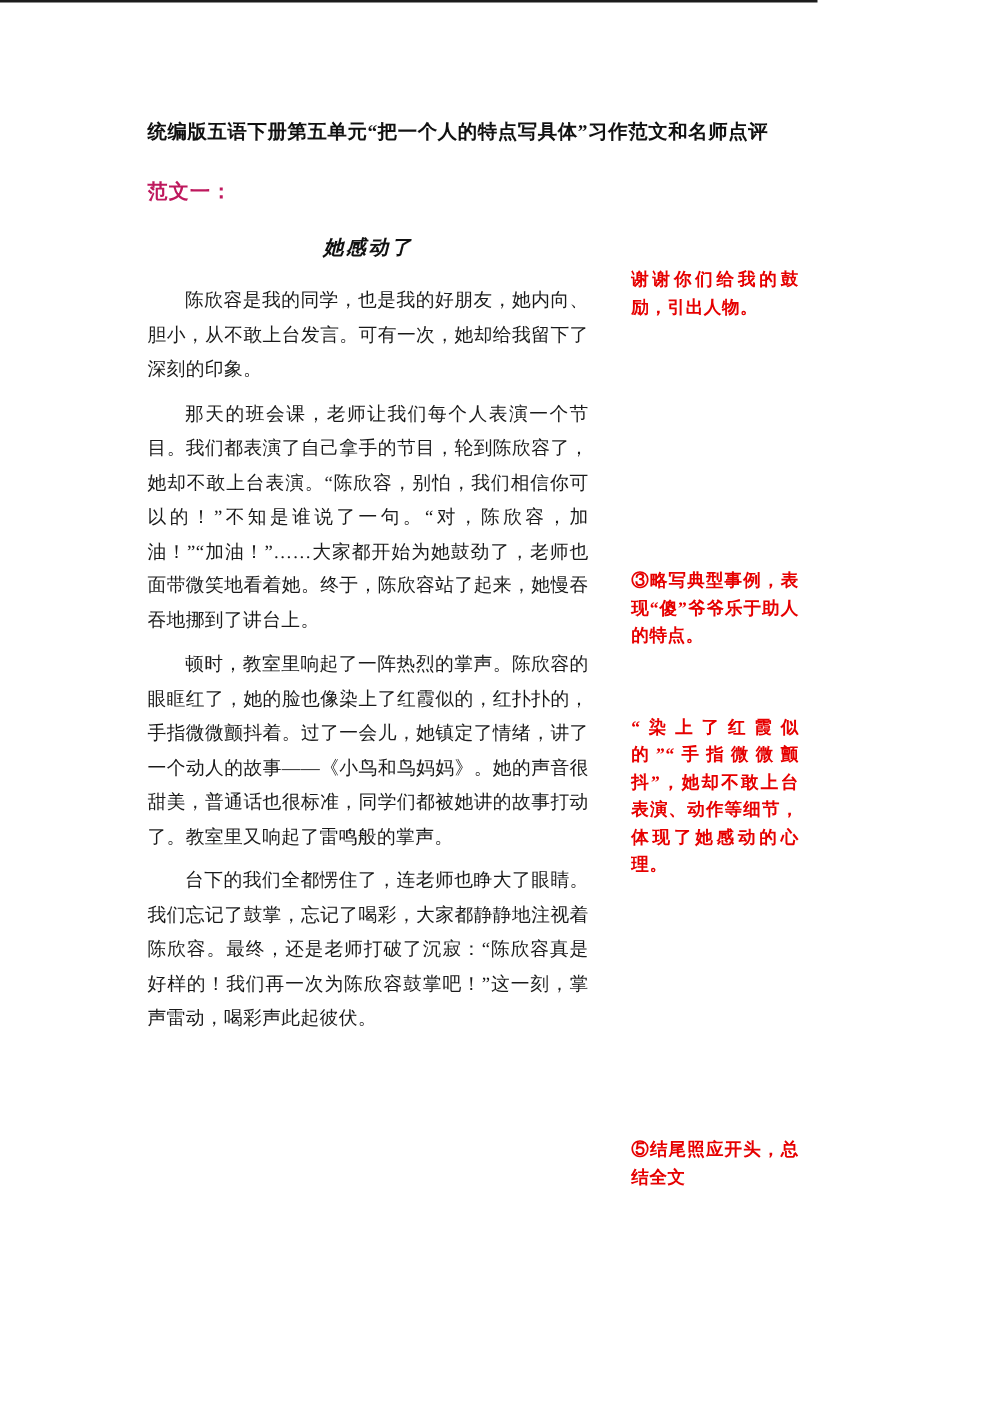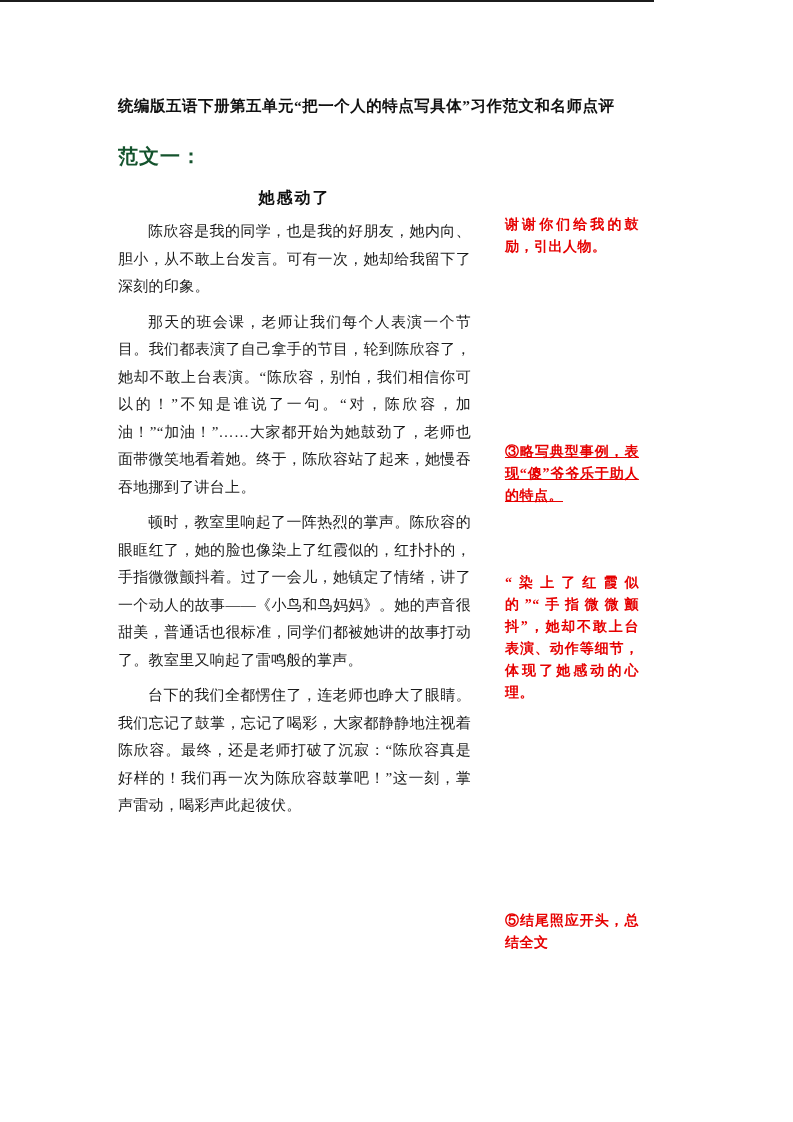--- a/index.html
+++ b/index.html
@@ -26,38 +26,39 @@
     font-size: 15.5px;
     line-height: 22px;
     font-weight: bold;
     color: #111;
     letter-spacing: 0.5px;
   }
   .section-label {
     position: absolute;
     left: 118px;
     top: 141px;
-    font-size: 20px;
+    font-size: 16px;
     font-weight: bold;
-    color: #14532d;
+    color: #be185d;
     letter-spacing: 1px;
   }
   .essay {
     position: absolute;
     left: 118px;
     top: 186px;
     width: 353px;
   }
   .essay-title {
     text-align: center;
     font-size: 16px;
     font-weight: bold;
     color: #111;
     letter-spacing: 2px;
-    margin-bottom: 9px;
+    margin-bottom: 19px;
+    font-style: italic;
   }
   .para {
     font-size: 15px;
     line-height: 27.5px;
     text-align: justify;
     text-indent: 2em;
     margin-bottom: 8px;
     color: #1a1a1a;
     letter-spacing: 0.3px;
   }
@@ -74,21 +75,21 @@
     width: 134px;
     font-size: 14px;
     line-height: 22px;
     font-weight: bold;
     color: var(--annotation-red, #e60000);
     text-align: justify;
     letter-spacing: 0.5px;
   }
   .annot-1 { top: 212px; }
   .annot-2 { top: 316px; }
-  .annot-3 { top: 439px; text-decoration: underline; }
+  .annot-3 { top: 453px; }
   .annot-4 { top: 570px; }
   .annot-5 { top: 760px; }
   .annot-6 { top: 908px; }
 </style>
 </head>
 <body>
 
 <div class="page">
 
   <h1 class="header-title">统编版五语下册第五单元“把一个人的特点写具体”习作范文和名师点评</h1>

